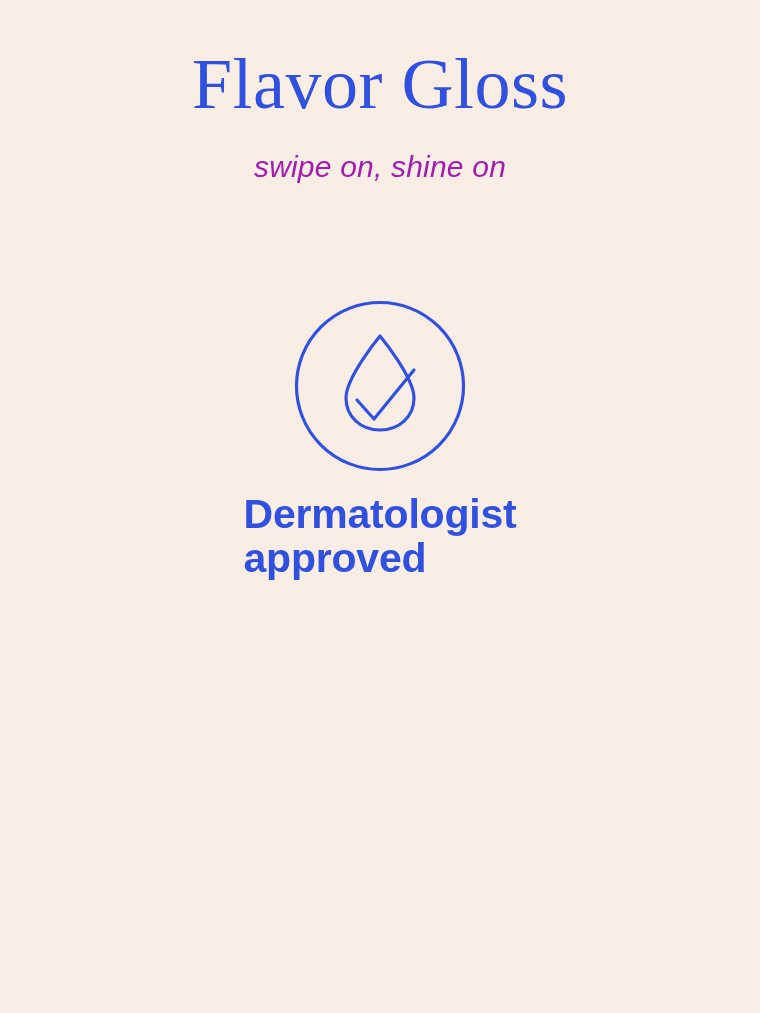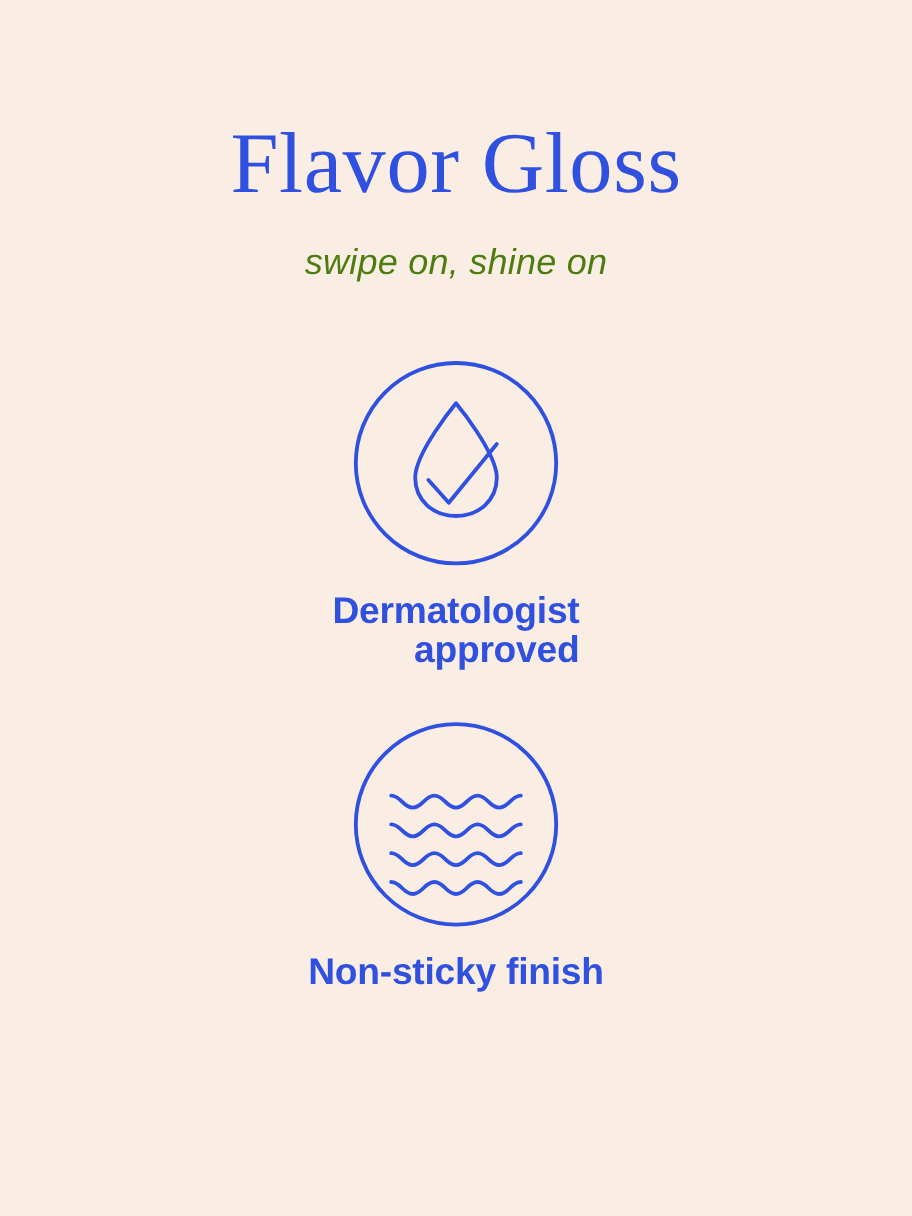--- a/index.html
+++ b/index.html
@@ -32,31 +32,31 @@
     text-align: center;
   }
 
   .title {
     font-family: "Liberation Serif", "DejaVu Serif", serif;
     font-size: 72px;
     line-height: 1;
     font-weight: 400;
     color: #3050e0;
     margin: 0;
-    padding-top: 100px;
+    padding-top: 48px;
     letter-spacing: 0.5px;
   }
 
   .subtitle {
     font-family: "Liberation Sans", sans-serif;
     font-style: italic;
     font-size: 30px;
     line-height: 1;
     font-weight: 400;
-    color: #4d7c0f;
+    color: #a21caf;
     margin: 0;
     padding-top: 32px;
     letter-spacing: 0.2px;
   }
 
   
   .features {
     position: absolute;
     top: 300px;
     left: 0;
@@ -92,25 +92,25 @@
 
   .icon-wrap svg {
     display: block;
     width: 172px;
     height: 172px;
   }
 
   .feature-label {
     margin-top: 20px;
     font-family: "Liberation Sans", sans-serif;
-    font-size: 31px;
+    font-size: 41px;
     line-height: 1.08;
     font-weight: 700;
     color: #3050e0;
-    text-align: right;
+    text-align: left;
     white-space: pre-line;
     letter-spacing: -0.2px;
   }
 </style>
 </head>
 <body>
 
 <div class="poster">
 
   <div class="header">
@@ -130,32 +130,16 @@
             <path d="M63 100 L80 119 L120 70"></path>
           </svg>
         </span>
         <div class="feature-label">Dermatologist
 approved</div>
       </div>
 
 
     </div>
 
-    <div class="row row-bottom">
-
-      <div class="feature">
-        <span class="icon-wrap">
-          <svg viewBox="0 0 172 172" xmlns="http://www.w3.org/2000/svg" fill="none" stroke="#3050e0" stroke-width="3.2" stroke-linecap="round" stroke-linejoin="round">
-            <circle cx="86" cy="86" r="83.5"></circle>
-            <path d="M32 62 C40 62 42 72 50 72 C58 72 60 62 68 62 C76 62 78 72 86 72 C94 72 96 62 104 62 C112 62 114 72 122 72 C130 72 132 62 140 62"></path>
-            <path d="M32 86 C40 86 42 96 50 96 C58 96 60 86 68 86 C76 86 78 96 86 96 C94 96 96 86 104 86 C112 86 114 96 122 96 C130 96 132 86 140 86"></path>
-            <path d="M32 110 C40 110 42 120 50 120 C58 120 60 110 68 110 C76 110 78 120 86 120 C94 120 96 110 104 110 C112 110 114 120 122 120 C130 120 132 110 140 110"></path>
-            <path d="M32 134 C40 134 42 144 50 144 C58 144 60 134 68 134 C76 134 78 144 86 144 C94 144 96 134 104 134 C112 134 114 144 122 144 C130 144 132 134 140 134"></path>
-          </svg>
-        </span>
-        <div class="feature-label">Non-sticky finish</div>
-      </div>
-
-    </div>
 
   </div>
 
 </div>
 
 </body></html>

